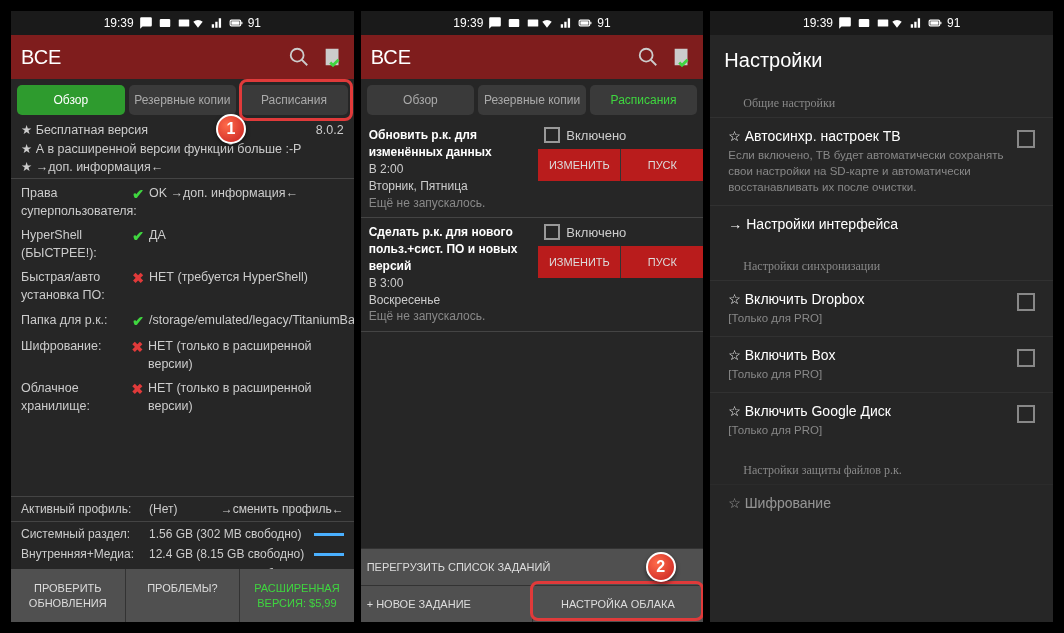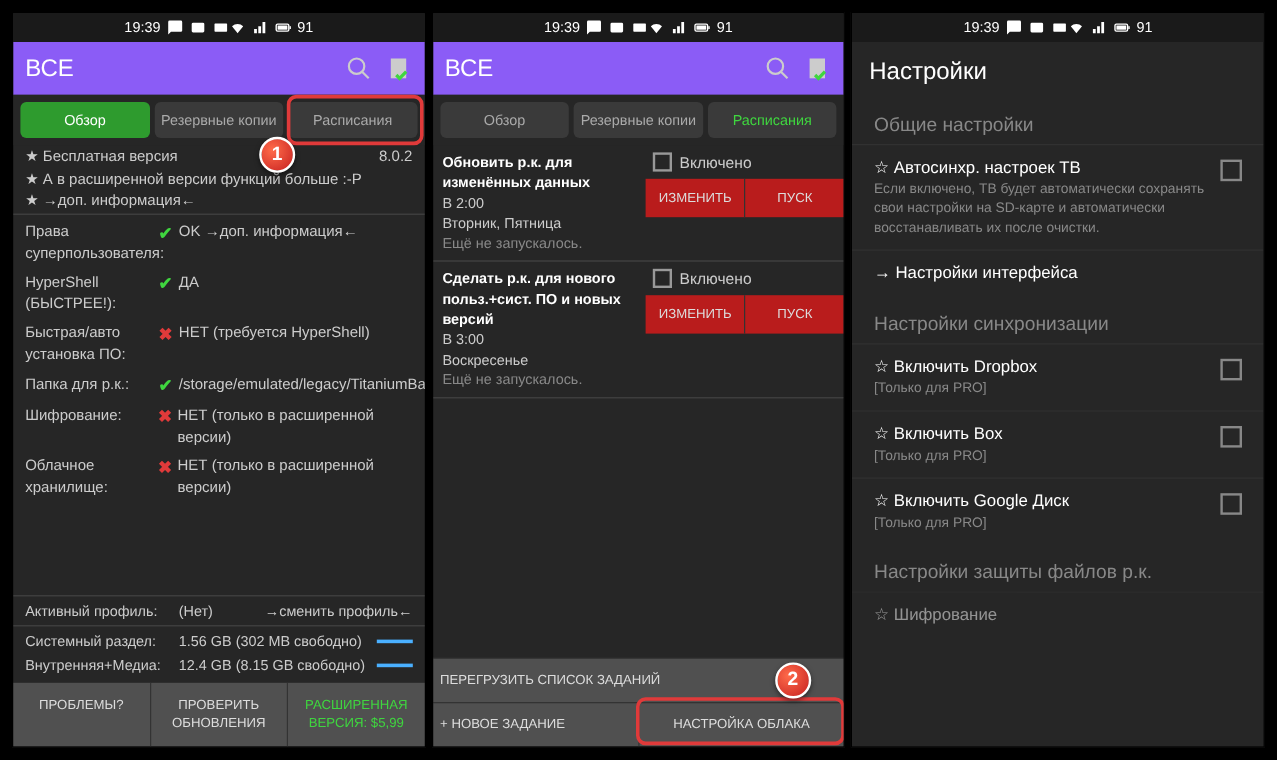--- a/index.html
+++ b/index.html
@@ -1,21 +1,21 @@
 <!DOCTYPE html>
 <html><head>
 <meta charset="utf-8">
 <style>
 * { margin: 0; padding: 0; box-sizing: border-box; }
 body { background: #000; font-family: Arial, sans-serif; padding: 10px; display: flex; gap: 5px; justify-content: center; }
 .screen { width: 345px; height: 613px; background: #262626; color: #ccc; font-size: 13px; position: relative; overflow: hidden; border: 1px solid #000; }
 .statusbar { height: 24px; background: #1a1a1a; display: flex; align-items: center; justify-content: center; padding: 0 8px; color: #fff; font-size: 12px; }
 .statusbar .left, .statusbar .right { display: flex; align-items: center; gap: 5px; }
 .statusbar svg { width: 14px; height: 14px; fill: #fff; }
-.appbar { height: 44px; background: #8b5cf6; display: flex; align-items: center; justify-content: space-between; padding: 0 10px; }
+.appbar { height: 44px; background: #7f1d1d; display: flex; align-items: center; justify-content: space-between; padding: 0 10px; }
 .appbar .title { color: #fff; font-size: 20px; }
 .appbar .actions { display: flex; gap: 12px; align-items: center; }
 .tabs { display: flex; padding: 6px; gap: 4px; background: #262626; }
 .tab { flex: 1; padding: 8px 4px; text-align: center; background: #3a3a3a; color: #aaa; font-size: 12px; border-radius: 5px; cursor: pointer; line-height: 1.2; }
 .tab.active { background: #2e9b2e; color: #fff; }
 .tab.active-text { color: #3fd63f; }
 .content { padding: 0 10px 6px; font-size: 12.5px; line-height: 1.45; }
 .row { display: flex; align-items: flex-start; padding: 3px 0; }
 .row .label { width: 110px; color: #ccc; flex-shrink: 0; }
 .row .val { flex: 1; display: flex; align-items: flex-start; gap: 4px; }
@@ -40,21 +40,21 @@
 .checkbox { width: 16px; height: 16px; border: 2px solid #999; }
 .btn-row { display: flex; }
 .btn-row .btn { flex: 1; background: #b91c1c; color: #ddd; text-align: center; padding: 10px 4px; font-size: 11px; border-right: 1px solid #333; cursor: pointer; }
 .btn-row .btn:last-child { border-right: none; }
 .no-runs { color: #e03a3a; font-size: 12px; padding: 4px 8px; }
 .s2-bottom { position: absolute; bottom: 0; left: 0; right: 0; }
 .s2-bottom .btn-line { display: flex; border-top: 1px solid #333; }
 .s2-bottom .lbtn { flex: 1; background: #505050; color: #ddd; padding: 12px 6px; font-size: 11px; text-align: left; border-right: 1px solid #333; cursor: pointer; }
 .s2-bottom .lbtn:last-child { border-right: none; }
 .s-title { color: #fff; font-size: 20px; padding: 14px 14px 10px; }
-.s-section { color: #888; font-size: 16px; padding: 14px 18px 6px; }
+.s-section { color: #888; font-size: 12px; padding: 14px 33px 6px; font-family: Liberation Serif, serif; }
 .s-item { padding: 10px 18px; display: flex; align-items: flex-start; gap: 10px; border-top: 1px solid rgba(255,255,255,0.05); }
 .s-item .txt { flex: 1; }
 .s-item .it-title { color: #fff; font-size: 14px; margin-bottom: 3px; }
 .s-item .it-sub { color: #888; font-size: 11.5px; line-height: 1.4; }
 .s-chk { width: 18px; height: 18px; border: 2px solid #888; flex-shrink: 0; margin-top: 2px; }
 </style>
 </head>
 <body>
 
 <div class="screen">
@@ -175,22 +175,22 @@
         <div class="val">12.4 GB (8.15 GB свободно)</div>
         <div class="bar"></div>
       </div>
     <div class="storage-row">
         <div class="label">Внеш. SD-карта:</div>
         <div class="val">3.94 GB (1.26 GB свободно)</div>
         <div class="bar"></div>
       </div>
   </div>
   <div class="bottom-bar">
+    <div class="bottom-btn">ПРОВЕРИТЬ ОБНОВЛЕНИЯ</div>
     <div class="bottom-btn">ПРОБЛЕМЫ?</div>
-    <div class="bottom-btn">ПРОВЕРИТЬ ОБНОВЛЕНИЯ</div>
     <div class="bottom-btn pro">РАСШИРЕННАЯ ВЕРСИЯ: $5,99</div>
   </div>
 </div>
 
 <div class="screen">
   <div class="statusbar">
     <div class="left">
         <span>19:39</span>
       <svg viewBox="0 0 24 24">
           <path d="M20 2H4a2 2 0 00-2 2v18l4-4h14a2 2 0 002-2V4a2 2 0 00-2-2z"></path>

